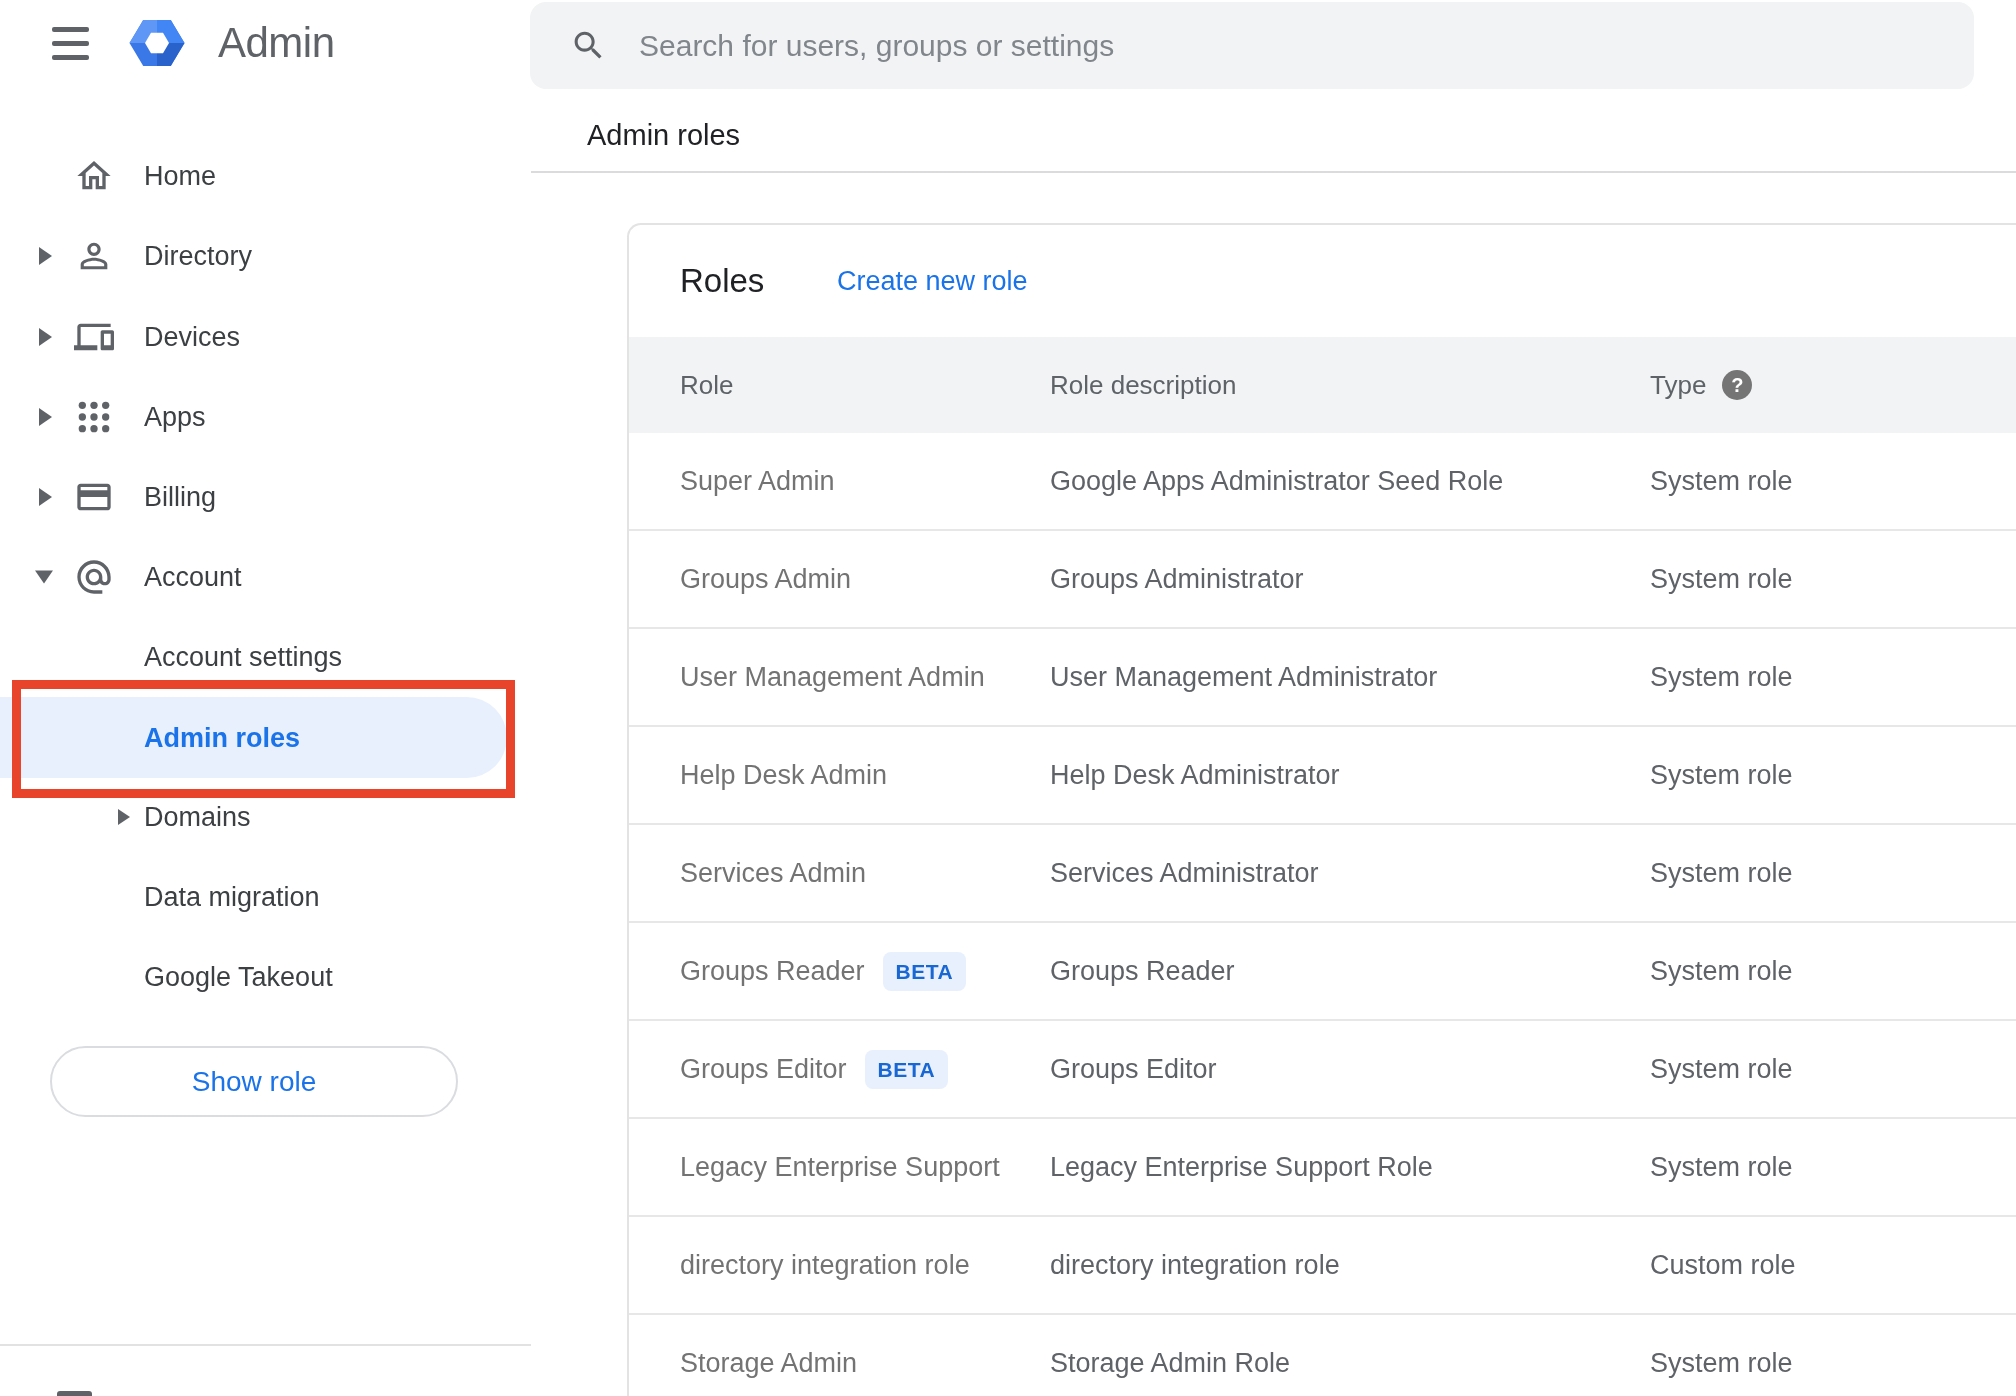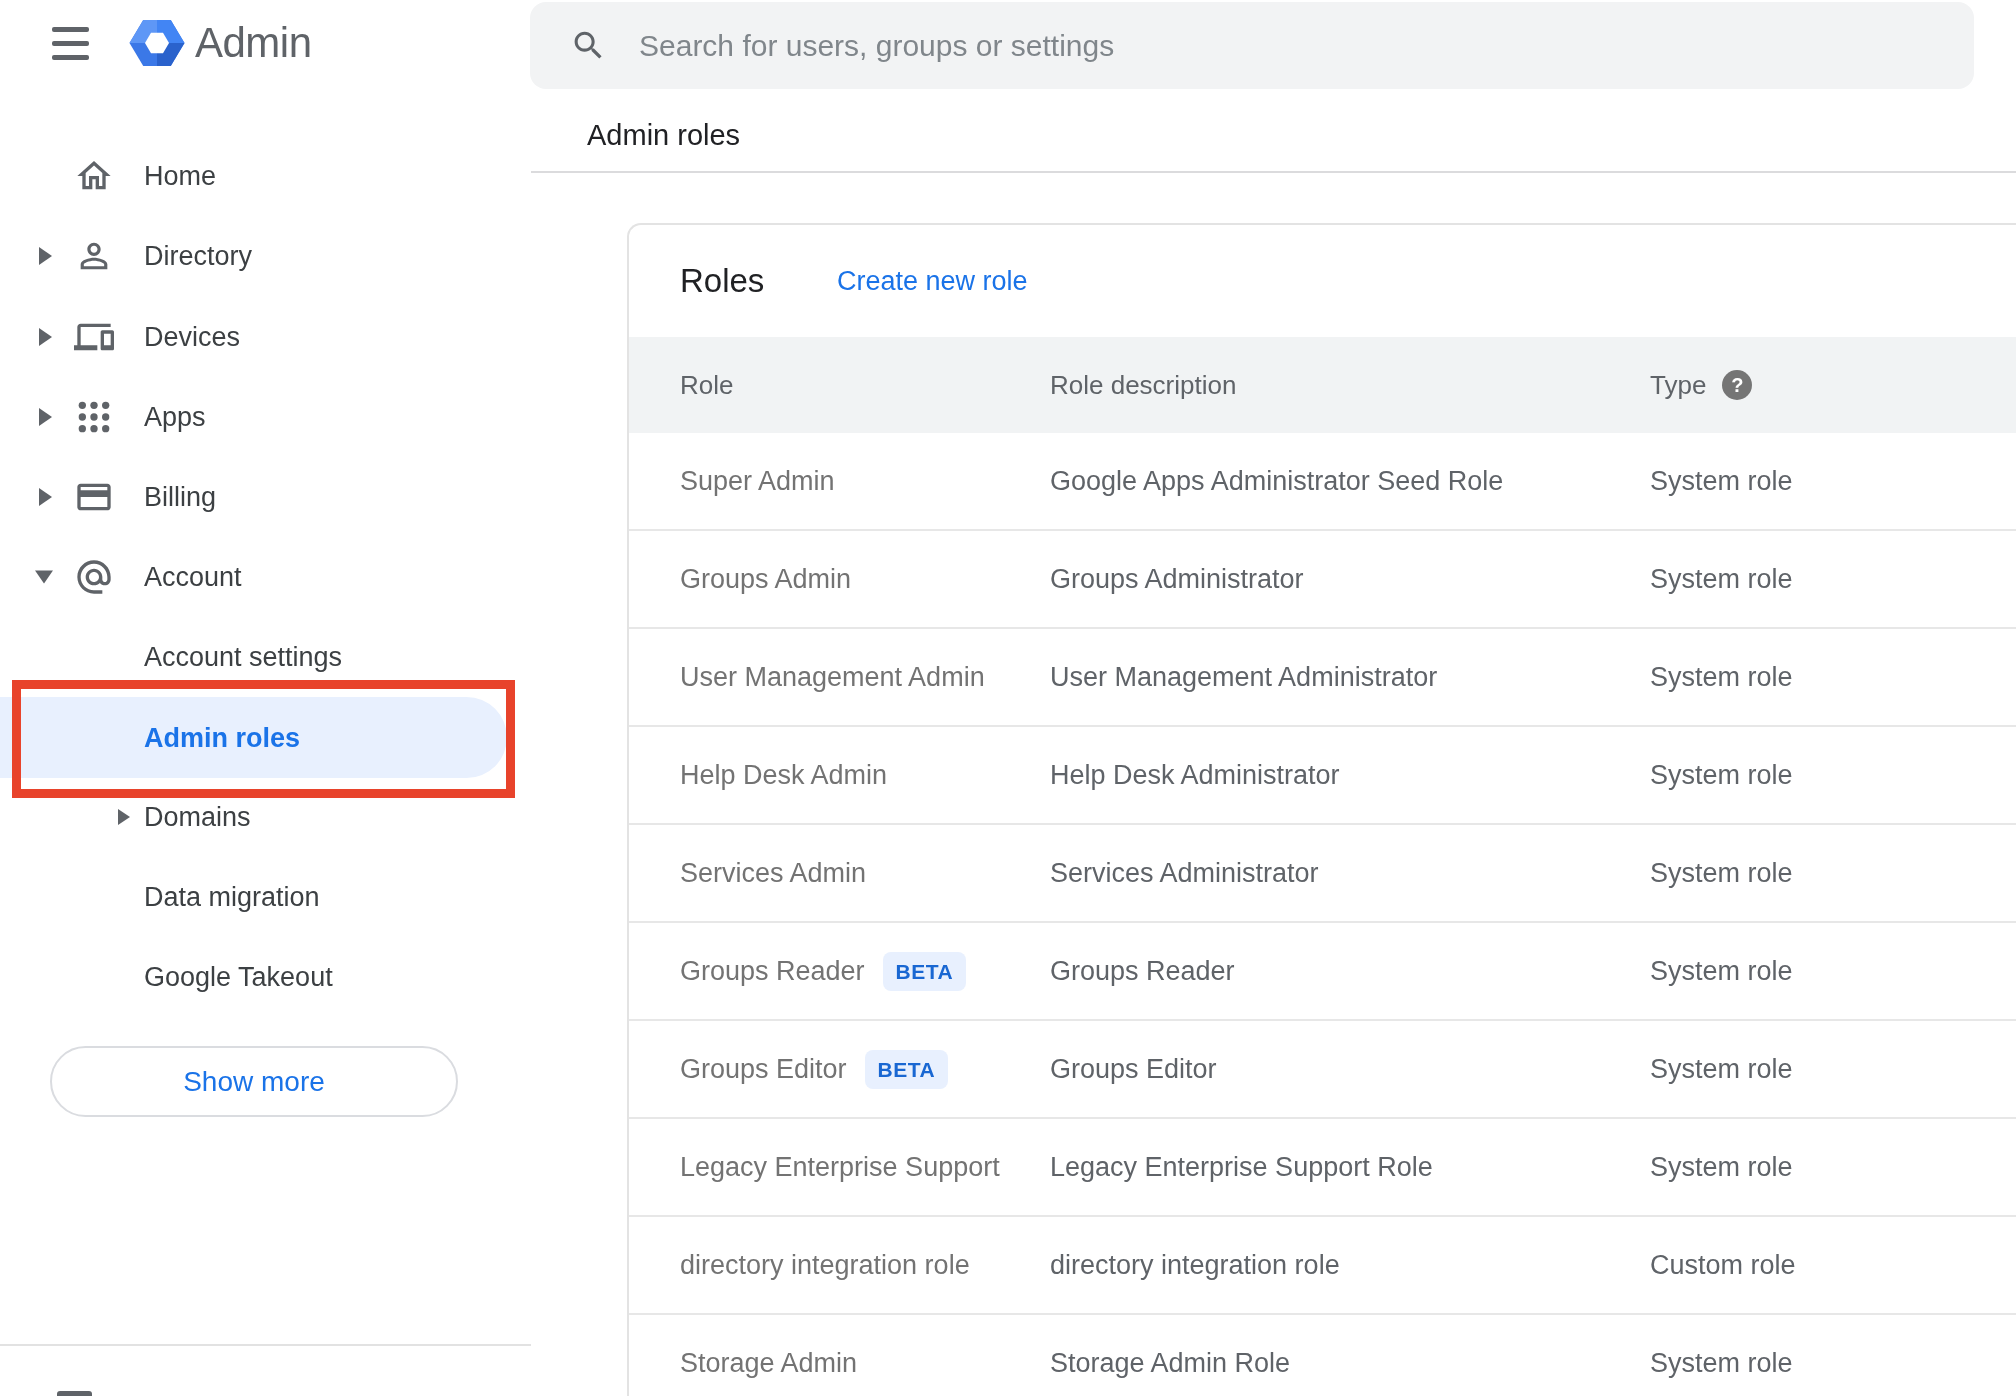--- a/index.html
+++ b/index.html
@@ -12,21 +12,21 @@
     color:#3c4043;
   }
 
   
   .sidebar { position:absolute; left:0; top:0; width:531px; height:100%; background:#fff; }
 
   .hamburger { position:absolute; left:52px; top:27px; width:37px; height:33px;
     display:flex; flex-direction:column; justify-content:space-between; cursor:pointer; }
   .hamburger span { display:block; height:5px; background:#5f6368; border-radius:2px; }
 
-  .logo { position:absolute; left:127px; top:12px; height:62px; display:flex; align-items:center; gap:8px; }
+  .logo { position:absolute; left:127px; top:12px; height:62px; display:flex; align-items:center; gap:31px; }
   .logo svg { width:60px; height:60px; display:block; }
   .logo-text { font-size:42px; color:#5f6368; letter-spacing:-0.5px; }
 
   .nav-row { position:absolute; left:0; width:100%; height:80px; cursor:pointer;margin-left:20px; }
   .nav-caret-right { position:absolute; left:19px; top:50%; transform:translateY(-50%);
     width:0; height:0; border-left:13px solid #5f6368;
     border-top:9px solid transparent; border-bottom:9px solid transparent; }
   .nav-caret-down { position:absolute; left:15px; top:50%; transform:translateY(-50%);
     width:0; height:0; border-top:13px solid #5f6368;
     border-left:9px solid transparent; border-right:9px solid transparent; }
@@ -201,21 +201,21 @@
   </div>
 
   <div class="nav-row" style="top:857px;">
     <span class="nav-label">Data migration</span>
   </div>
 
   <div class="nav-row" style="top:937px;">
     <span class="nav-label">Google Takeout</span>
   </div>
 
-  <button class="show-more">Show more</button>
+  <button class="show-more">Show role</button>
 
   <div class="sidebar-bottom-divider"></div>
   <div class="bottom-sliver"></div>
 </div>
 
 <div class="search-bar">
   <span class="search-icon">
     <svg viewBox="0 0 24 24">
         <path d="M15.5 14h-.79l-.28-.27C15.41 12.59 16 11.11 16 9.5 16 5.91 13.09 3 9.5 3S3 5.91 3 9.5 5.91 16 9.5 16c1.61 0 3.09-.59 4.23-1.57l.27.28v.79l5 4.99L20.49 19l-4.99-5zm-6 0C7.01 14 5 11.99 5 9.5S7.01 5 9.5 5 14 7.01 14 9.5 11.99 14 9.5 14z"></path>
       </svg>

